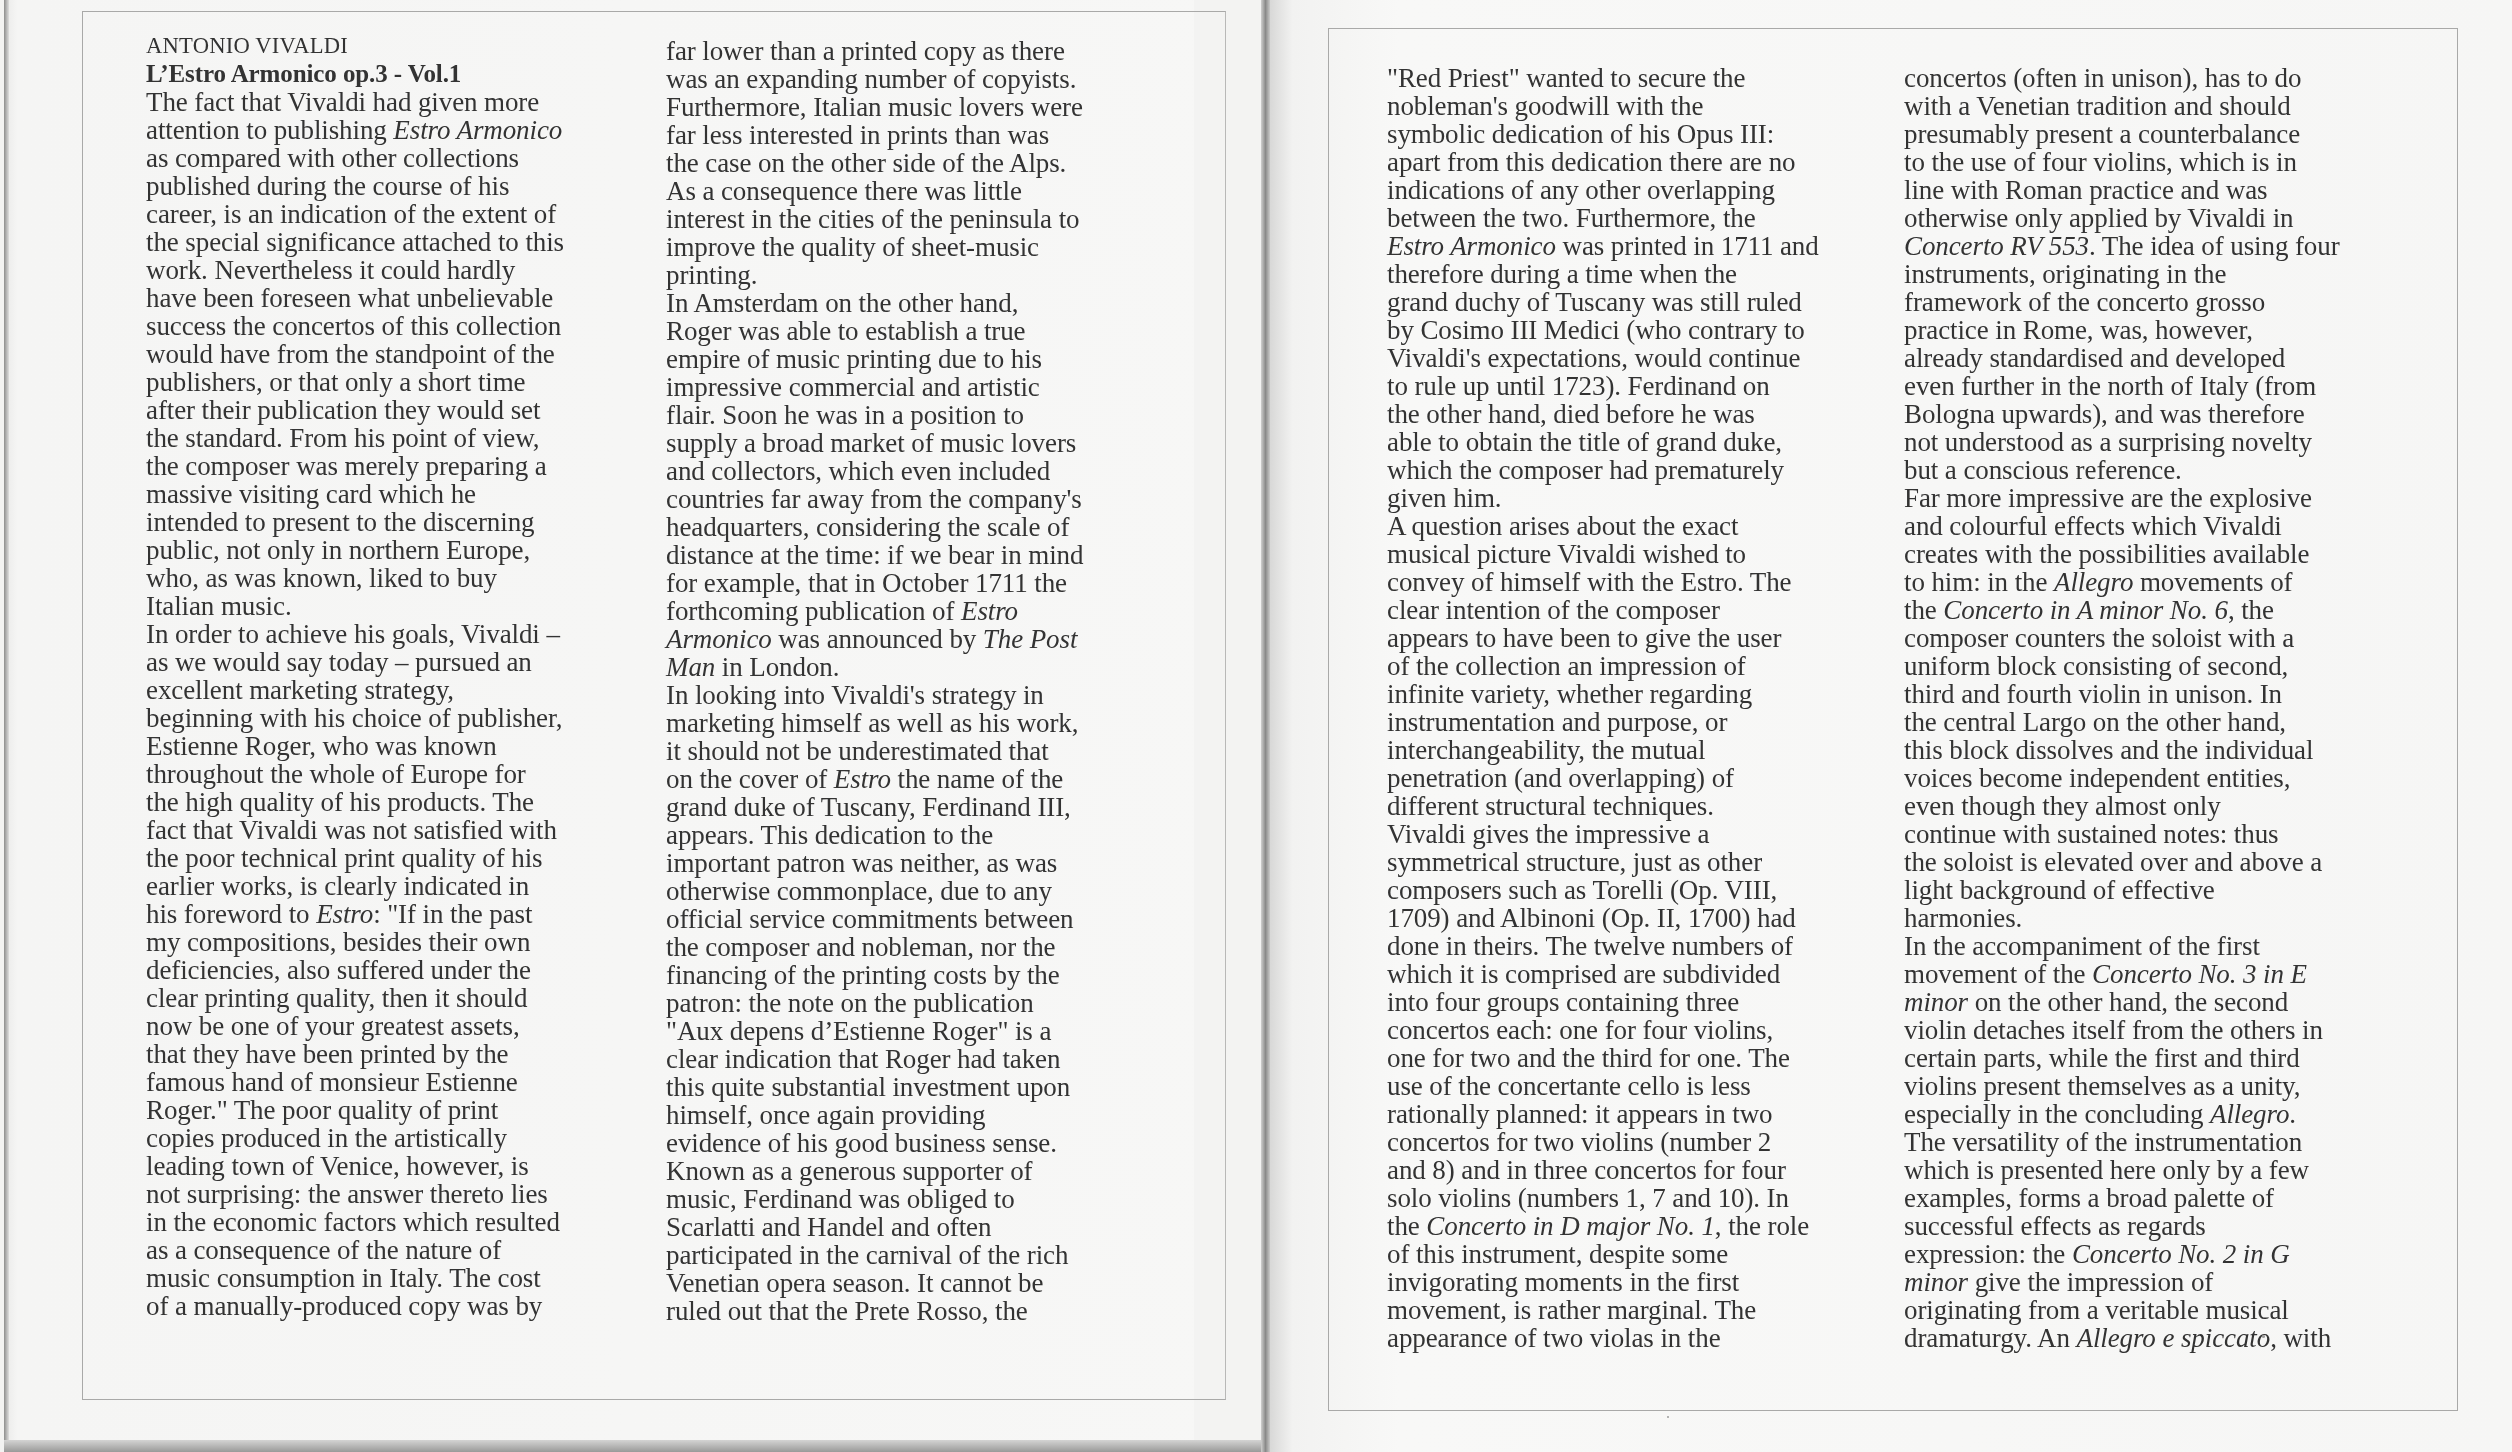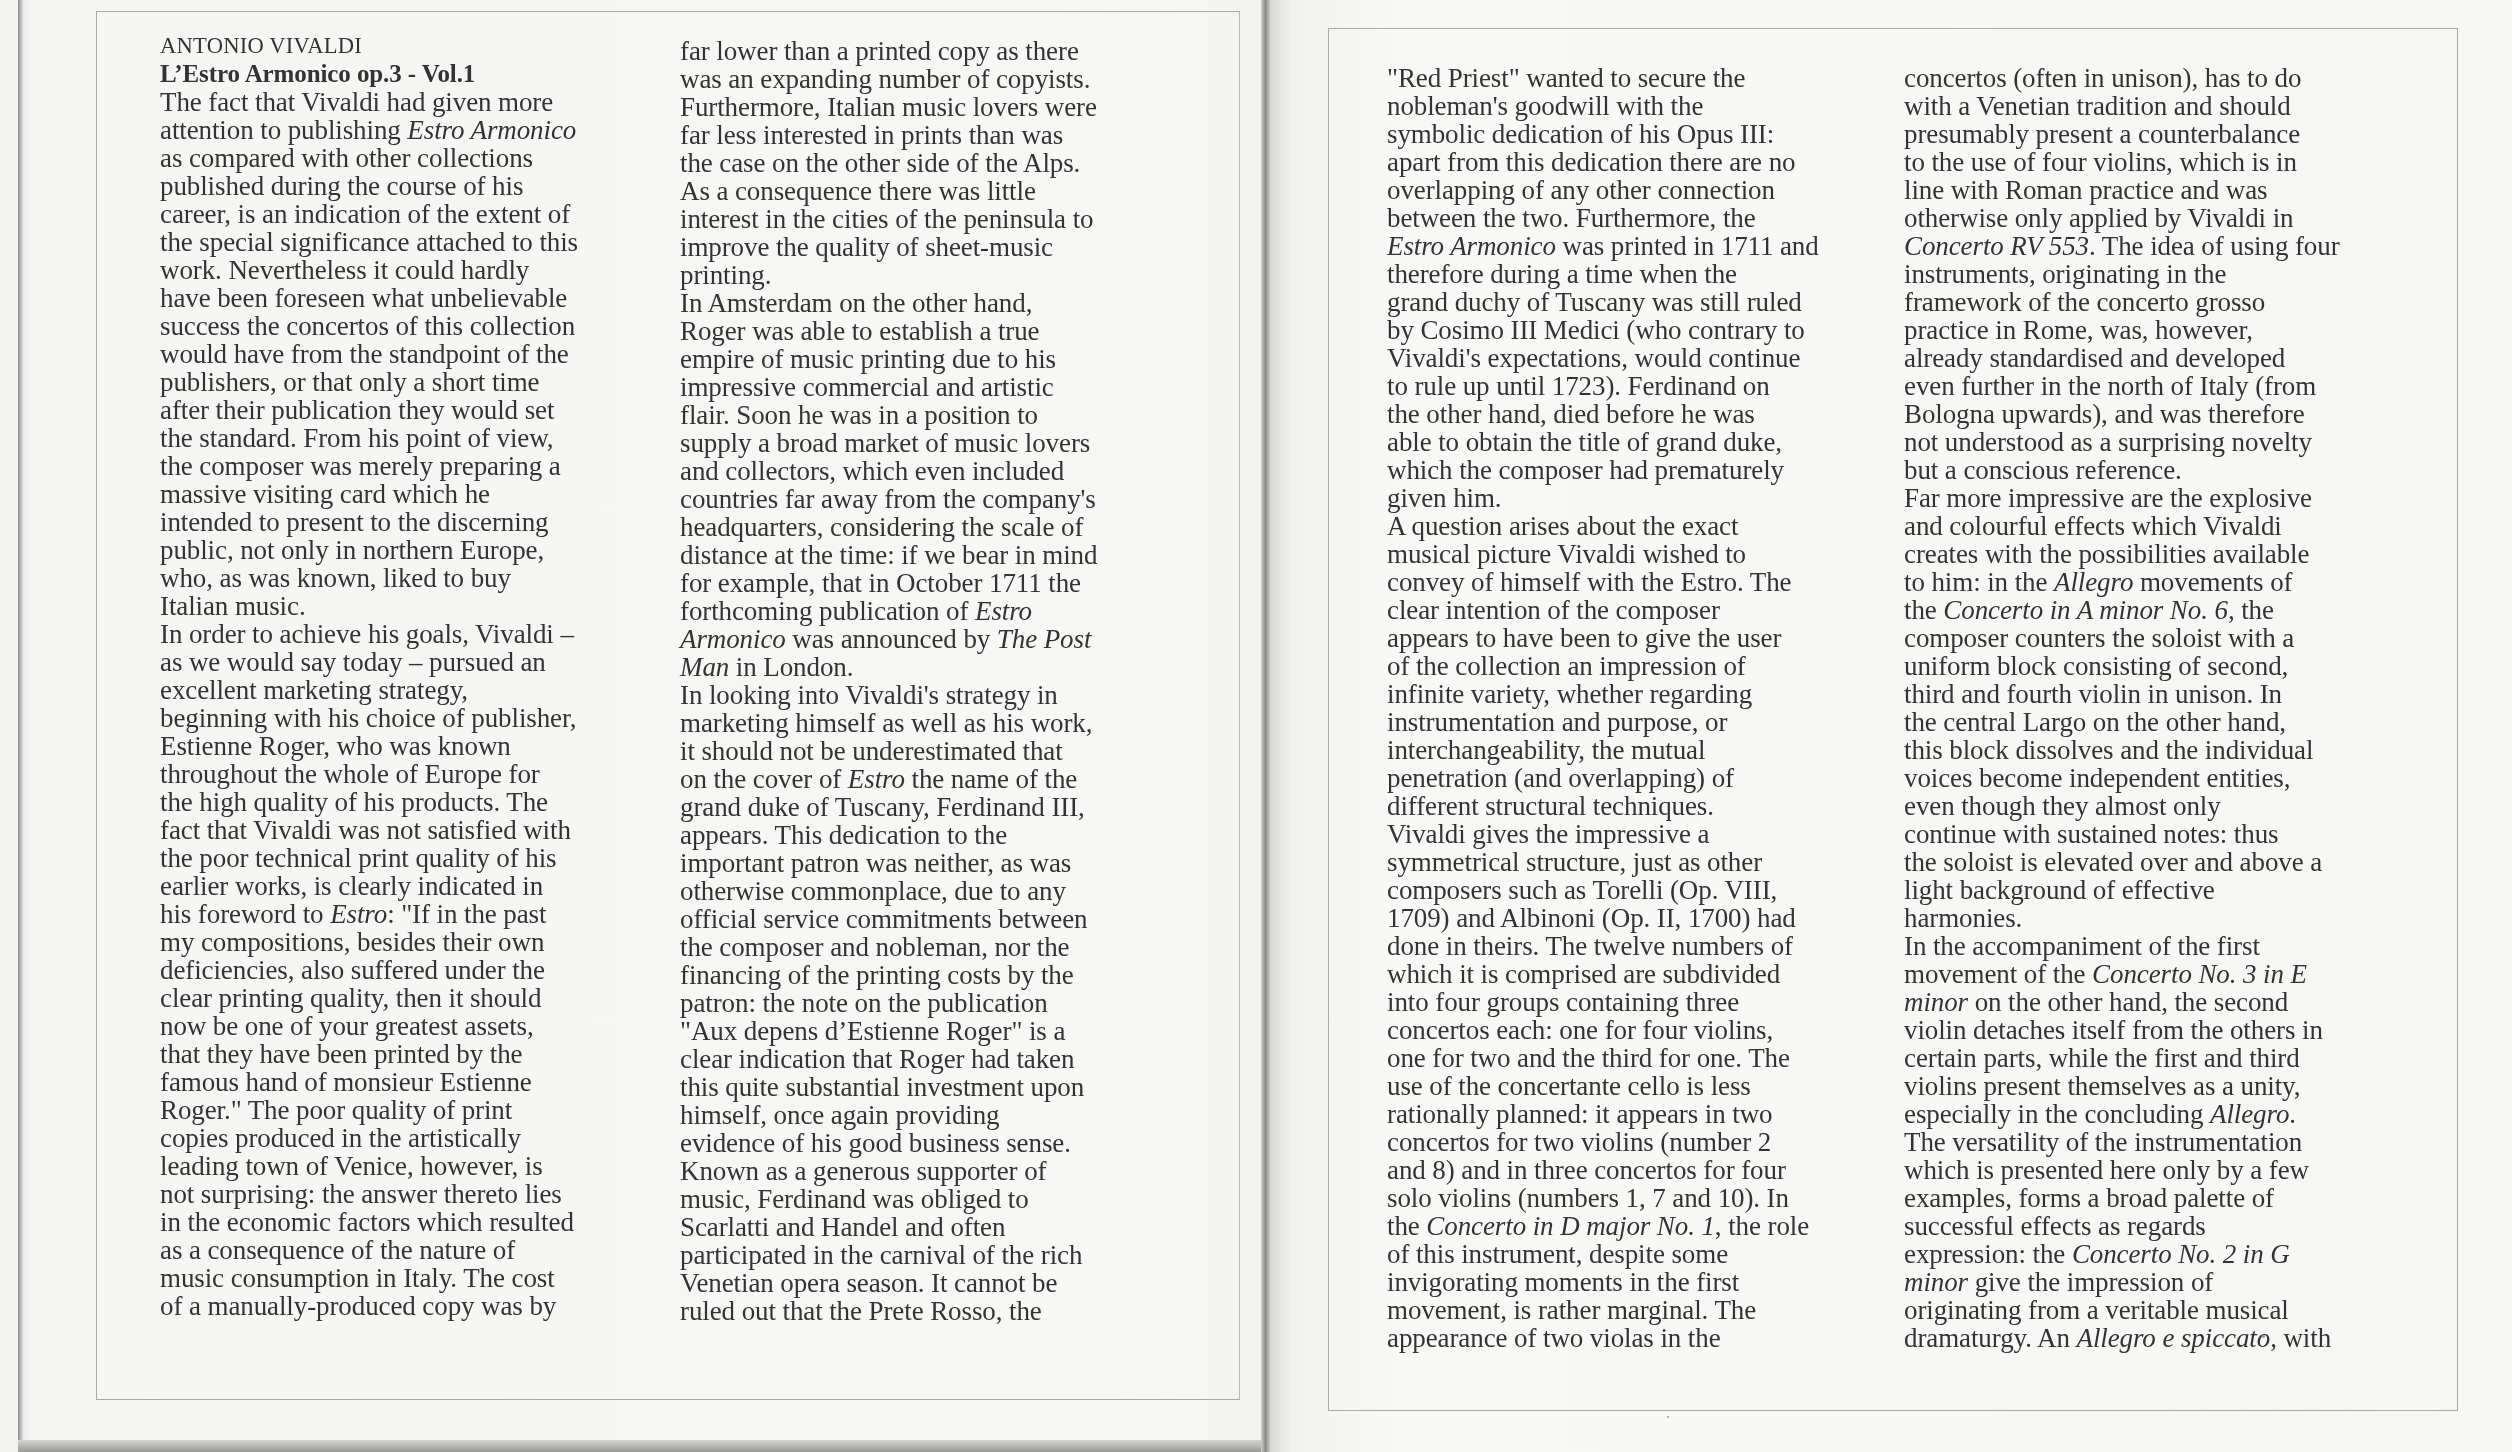--- a/index.html
+++ b/index.html
@@ -3,21 +3,21 @@
 <meta charset="utf-8">
 <style>
   html, body { margin: 0; padding: 0; }
   body {
     width: 2512px; height: 1452px; position: relative; overflow: hidden;
     background: #f3f3f2;
     font-family: "Liberation Serif", "DejaVu Serif", serif;
     color: #333;
   }
   .page { position: absolute; top: 0; height: 1452px; background: #f6f6f5; }
-  .page-left { left: 18px; width: 1190px; background: linear-gradient(to right, #e9e9e8 0px, #f5f5f4 13.3px, #f7f7f6 1236px, #eeeeed 1259px, #d9d9d8 1266px); }
+  .page-left { left: 4px; width: 1190px; background: linear-gradient(to right, #e9e9e8 0px, #f5f5f4 13.3px, #f7f7f6 1236px, #eeeeed 1259px, #d9d9d8 1266px); }
   .page-right { left: 1266px; width: 1246px; background: linear-gradient(to right, #bdbdbc 0px, #d8d8d7 4px, #f2f2f1 26.6px, #f8f8f7 133px, #f6f6f5 1246px); }
   .binding-shadow { position: absolute; left: 1261px; top: 0; width: 9.3px; height: 1452px; background: linear-gradient(to right, #cfcfce, #8a8a89, #c9c9c8); }
   .frame { position: absolute; border: 1.3px solid #a9a9a8; box-sizing: border-box; }
   .frame-left { left: 78px; top: 11.3px; width: 1144px; height: 1389px; border-right-color: #b8b8b7; }
   .frame-right { left: 1328px; top: 28px; width: 1130px; height: 1383px; }
   .left-bottom-bar { position: absolute; left: 0; bottom: 0; width: 1266px; height: 12px; background: linear-gradient(to bottom, #d4d4d3, #9a9a99); }
   .left-edge { position: absolute; left: 0; top: 0; width: 5.3px; height: 1452px; background: linear-gradient(to right, #8e8e8d, #dedede); }
   .footer-rule { position: absolute; left: 78px; top: 1442px; width: 56px; height: 1.3px; background: #8f8f8e; }
   .column { position: absolute; font-size: 27px; line-height: 28px; white-space: nowrap; letter-spacing: -0.1px; }
   .col-1 { left: 142px; top: 32px; }
@@ -143,21 +143,21 @@
 <div class="page page-right"></div>
 <div class="frame frame-right"></div>
 <div class="binding-shadow"></div>
 
 <div class="column col-3">
   <div class="col-lines">
       <span class="line"><span>"Red Priest" wanted to secure the</span></span>
       <span class="line"><span>nobleman's goodwill with the</span></span>
       <span class="line"><span>symbolic dedication of his Opus III:</span></span>
       <span class="line"><span>apart from this dedication there are no</span></span>
-      <span class="line"><span>overlapping of any other connection</span></span>
+      <span class="line"><span>indications of any other overlapping</span></span>
       <span class="line"><span>between the two. Furthermore, the</span></span>
       <span class="line"><em>Estro Armonico</em><span> was printed in 1711 and</span></span>
       <span class="line"><span>therefore during a time when the</span></span>
       <span class="line"><span>grand duchy of Tuscany was still ruled</span></span>
       <span class="line"><span>by Cosimo III Medici (who contrary to</span></span>
       <span class="line"><span>Vivaldi's expectations, would continue</span></span>
       <span class="line"><span>to rule up until 1723). Ferdinand on</span></span>
       <span class="line"><span>the other hand, died before he was</span></span>
       <span class="line"><span>able to obtain the title of grand duke,</span></span>
       <span class="line"><span>which the composer had prematurely</span></span>

